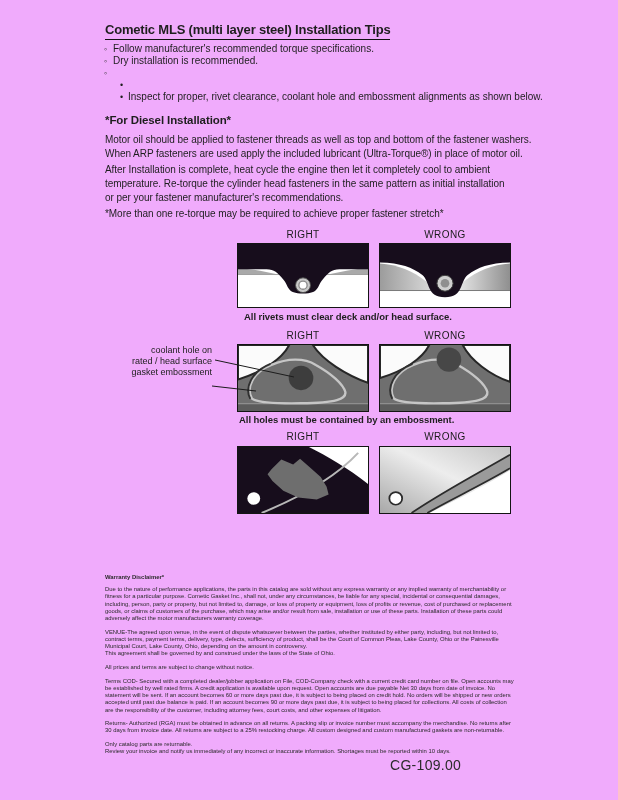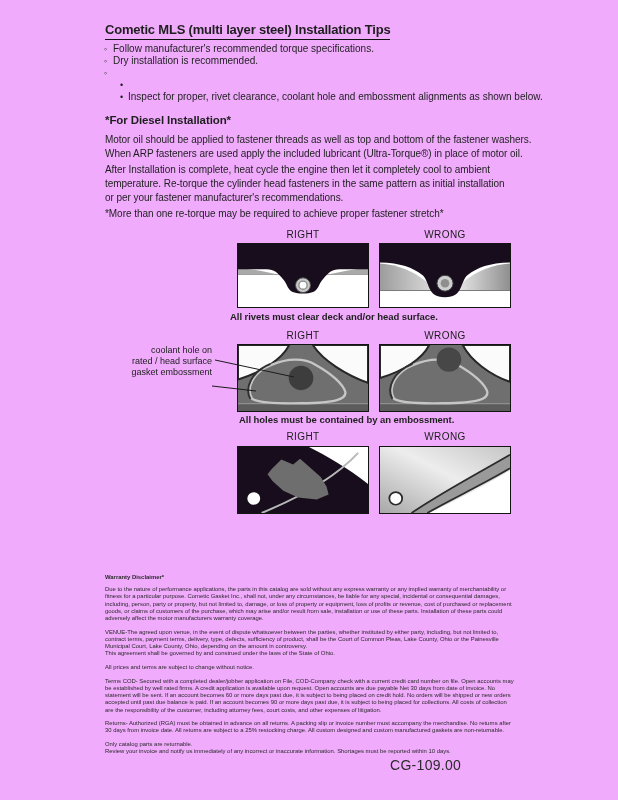--- a/index.html
+++ b/index.html
@@ -98,21 +98,21 @@
       <rect width="132" height="65" fill="#ffffff"></rect>
       <path d="M0,20 C18,21 34,28 46,38 C52,43 55,46 57,48 L0,48 Z" fill="url(#gL)"></path>
       <path d="M132,20 C114,21 98,28 86,38 C80,43 77,46 75,48 L132,48 Z" fill="url(#gR)"></path>
       <line x1="0" y1="48" x2="132" y2="48" stroke="#777777" stroke-width="1"></line>
       <path d="M0,0 H132 V19 C111,19.5 99,24 89,32 C81,38.5 85,55 66,55 C47,55 51,38.5 43,32 C33,24 21,19.5 0,19 Z" fill="#170d1c"></path>
       <circle cx="66" cy="40.5" r="8.2" fill="#cfcfcf" stroke="#3a3a3a" stroke-width="1"></circle>
       <circle cx="66" cy="40.5" r="4.4" fill="#8f8f8f"></circle>
     </svg>
   </div>
 
-  <div class="abs caption" style="left:230px; top:311px;">All rivets must clear deck and/or head surface.</div>
+  <div class="abs caption" style="left:244px; top:311px;">All rivets must clear deck and/or head surface.</div>
 
   <div class="abs dg-label" style="left:237px; top:330px;">RIGHT</div>
   <div class="abs dg-label" style="left:379px; top:330px;">WRONG</div>
 
   <div class="abs annot pre" style="right:406px; top:345px; width:120px;">coolant hole on
 rated / head surface</div>
   <div class="abs annot" style="right:406px; top:367px; width:120px;">gasket embossment</div>
 
   <div class="abs dg-box" style="left:237px; top:344px; height:68px;">
     <svg viewBox="0 0 132 68" preserveAspectRatio="none">

